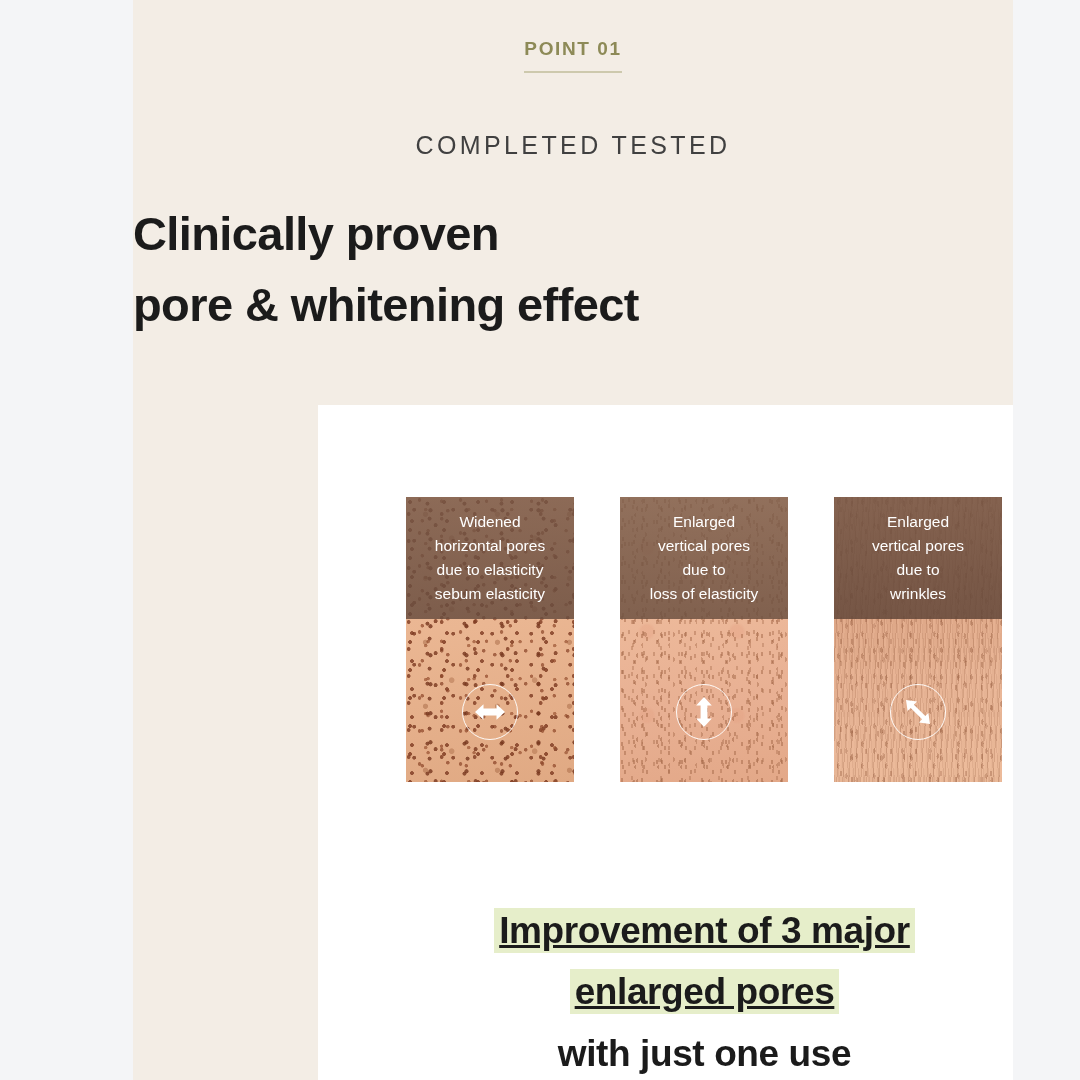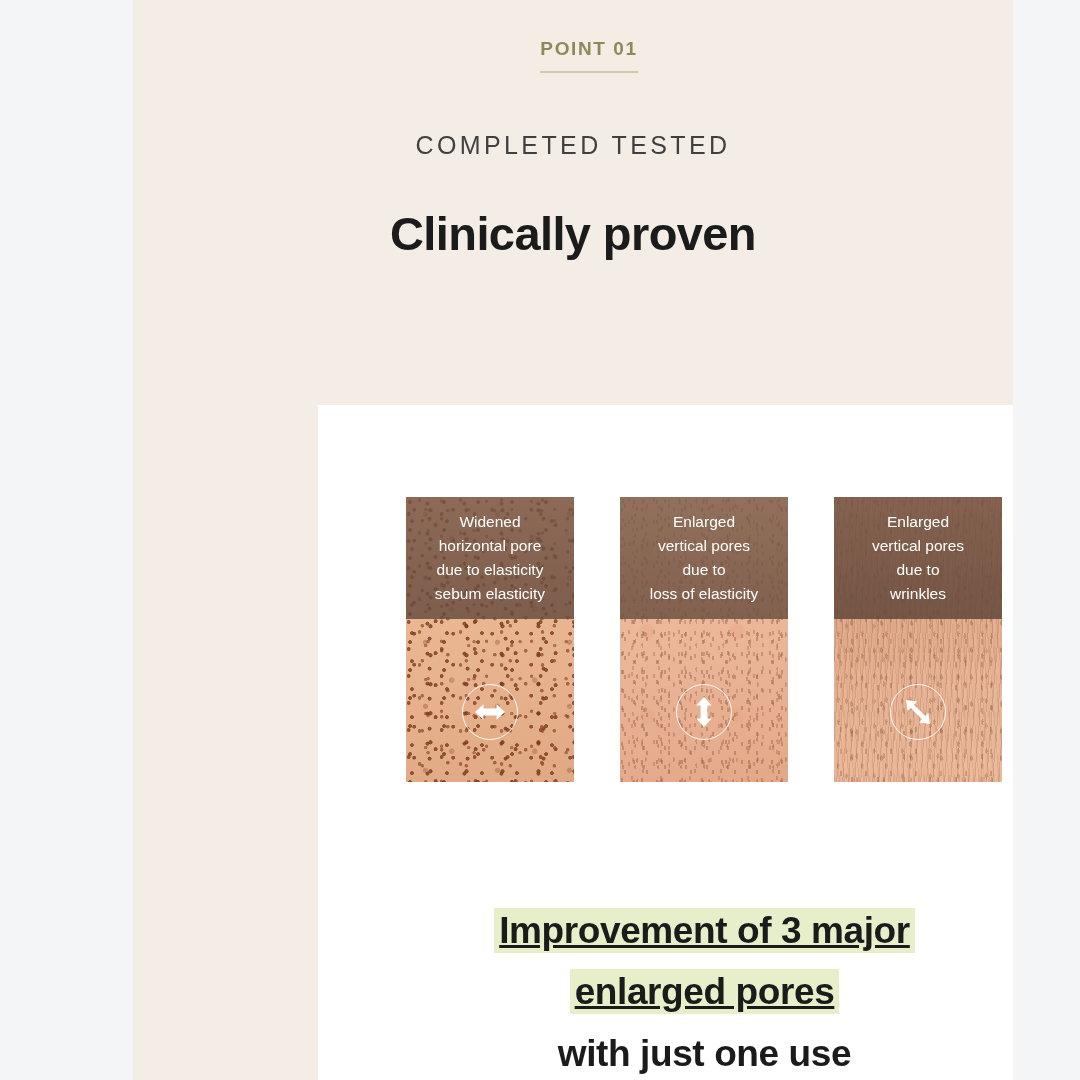--- a/index.html
+++ b/index.html
@@ -27,21 +27,20 @@
     overflow: hidden;
   }
 
   
   .eyebrow-wrap {
     position: absolute;
     top: 38px;
     left: 0;
     width: 880px;
     text-align: center;
-    margin-left: 16px;
   }
   .eyebrow {
     display: inline-block;
     font-size: 19px;
     font-weight: bold;
     letter-spacing: 1.6px;
     color: #8d8a57;
     padding-bottom: 11px;
     border-bottom: 2px solid #cdc9ad;
   }
@@ -57,21 +56,21 @@
     letter-spacing: 3.4px;
     color: #404040;
   }
 
   
   .headline {
     position: absolute;
     top: 199px;
     left: 0;
     width: 880px;
-    text-align: center;
+    text-align: left;
     font-size: 47px;
     line-height: 1.5;
     font-weight: bold;
     color: #1b1b1b;
     letter-spacing: -0.6px;
   }
 
   
   .card {
     position: absolute;
@@ -244,32 +243,33 @@
 <div class="page">
 
   <div class="eyebrow-wrap">
     <span class="eyebrow">POINT 01</span>
   </div>
 
   <div class="subhead">COMPLETED TESTED</div>
 
   <div class="headline">
     <span>Clinically proven</span><br>
+    <span>pore &amp; whitening effect</span>
   </div>
 
   <div class="card">
 
     <div class="panels">
 
       <div class="panel">
         <div class="skin-lower skin-a"></div>
         <div class="caption-box cap-a">
           <div>
             <span>Widened</span><br>
-            <span>horizontal pore</span><br>
+            <span>horizontal pores</span><br>
             <span>due to elasticity</span><br>
             <span>sebum elasticity</span>
           </div>
         </div>
         <div class="badge">
           <svg width="34" height="20" viewBox="0 0 34 20">
             <path d="M2 10 L10.5 2.2 L10.5 6.6 L23.5 6.6 L23.5 2.2 L32 10 L23.5 17.8 L23.5 13.4 L10.5 13.4 L10.5 17.8 Z" fill="#ffffff"></path>
           </svg>
         </div>
       </div>

